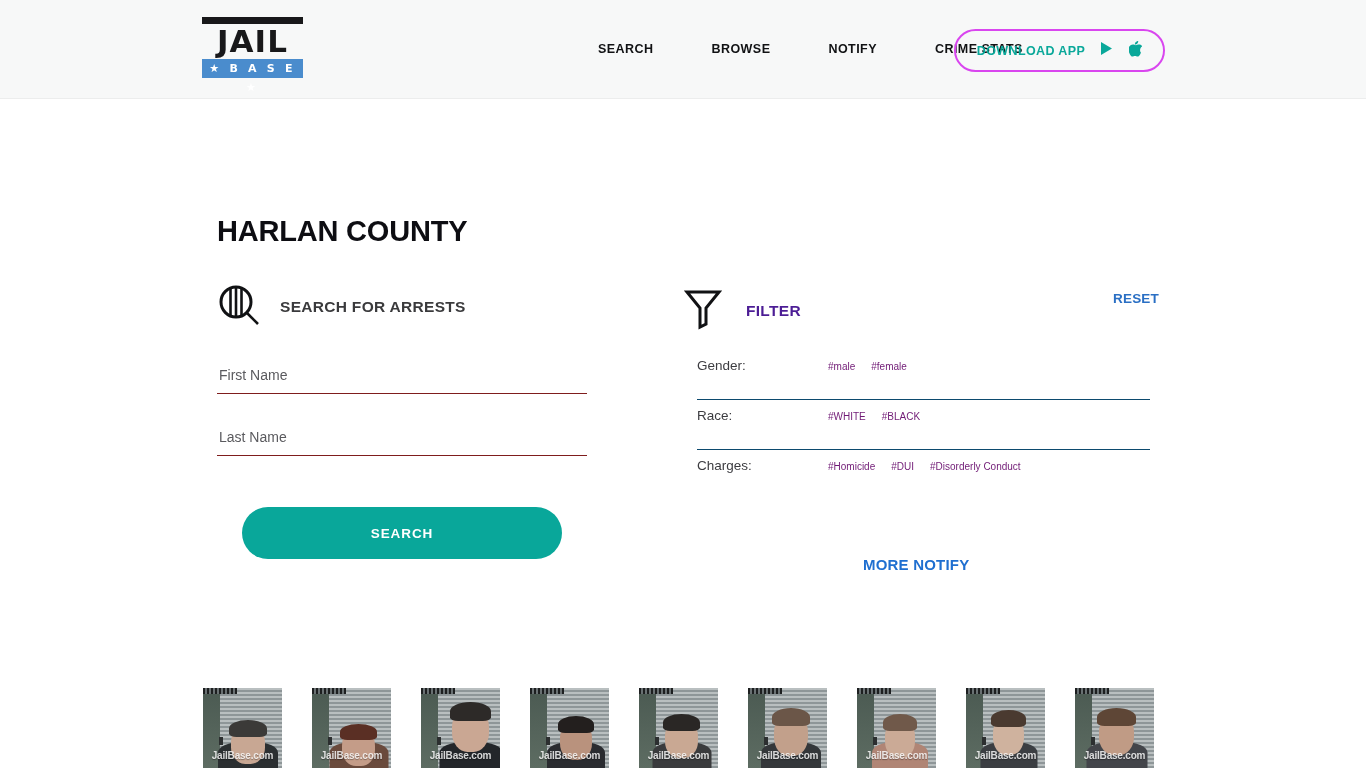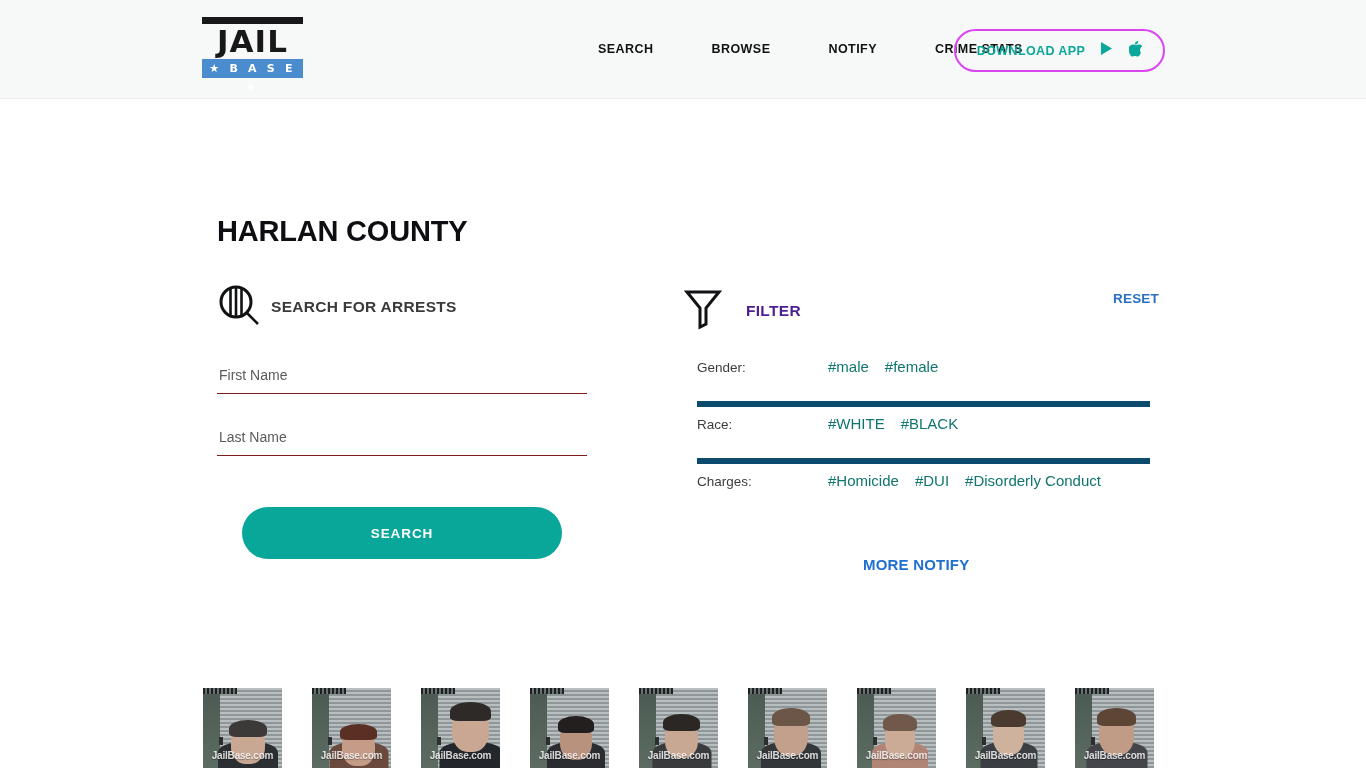--- a/index.html
+++ b/index.html
@@ -70,21 +70,21 @@
   
   .page-title {
     position: absolute; left: 217px; top: 196px;
     font-size: 29px; font-weight: bold; color: #0d0d12;
     letter-spacing: -0.2px;
   }
 
   
   .search-head {
     position: absolute; left: 217px; top: 283px;
-    display: flex; align-items: center; gap: 10px;
+    display: flex; align-items: center; gap: 19px;
   }
   .search-head-text {
     font-size: 15.5px; font-weight: bold; color: #3a3a3c;
     letter-spacing: 0.3px;
   }
 
   .field {
     position: absolute; left: 217px; width: 370px;
   }
   .field-1 { top: 360px; }
@@ -119,31 +119,31 @@
     position: absolute; left: 1113px; top: 291px;
     font-size: 13.5px; font-weight: bold; color: #2a6fc4;
     letter-spacing: 0.2px; text-decoration: none; cursor: pointer;
   }
 
   .filter-list {
     position: absolute; left: 697px; top: 350px; width: 453px;
   }
   .filter-row {
     display: flex; align-items: baseline;
-    border-bottom: 6px solid #0c4a6e;
+    border-bottom: 1px solid #0c4a6e;
     padding: 8px 0 26px 0;
   }
   .filter-row.last { border-bottom: none; }
   .filter-label {
     width: 131px; flex: 0 0 131px;
     font-size: 13.5px; color: #3c3c40;
   }
   .filter-tags { display: flex; gap: 16px; flex-wrap: wrap; }
   .filter-tag {
-    font-size: 15px; color: #0f766e; text-decoration: none;
+    font-size: 10px; color: #701a75; text-decoration: none;
     cursor: pointer; white-space: nowrap; text-align: right;
   }
   .more-filters {
     position: absolute; left: 863px; top: 556px;
     font-size: 15px; font-weight: bold; color: #1f6fd0;
     letter-spacing: 0.2px; text-decoration: none; cursor: pointer;
   }
 
   
   .thumb-strip {

